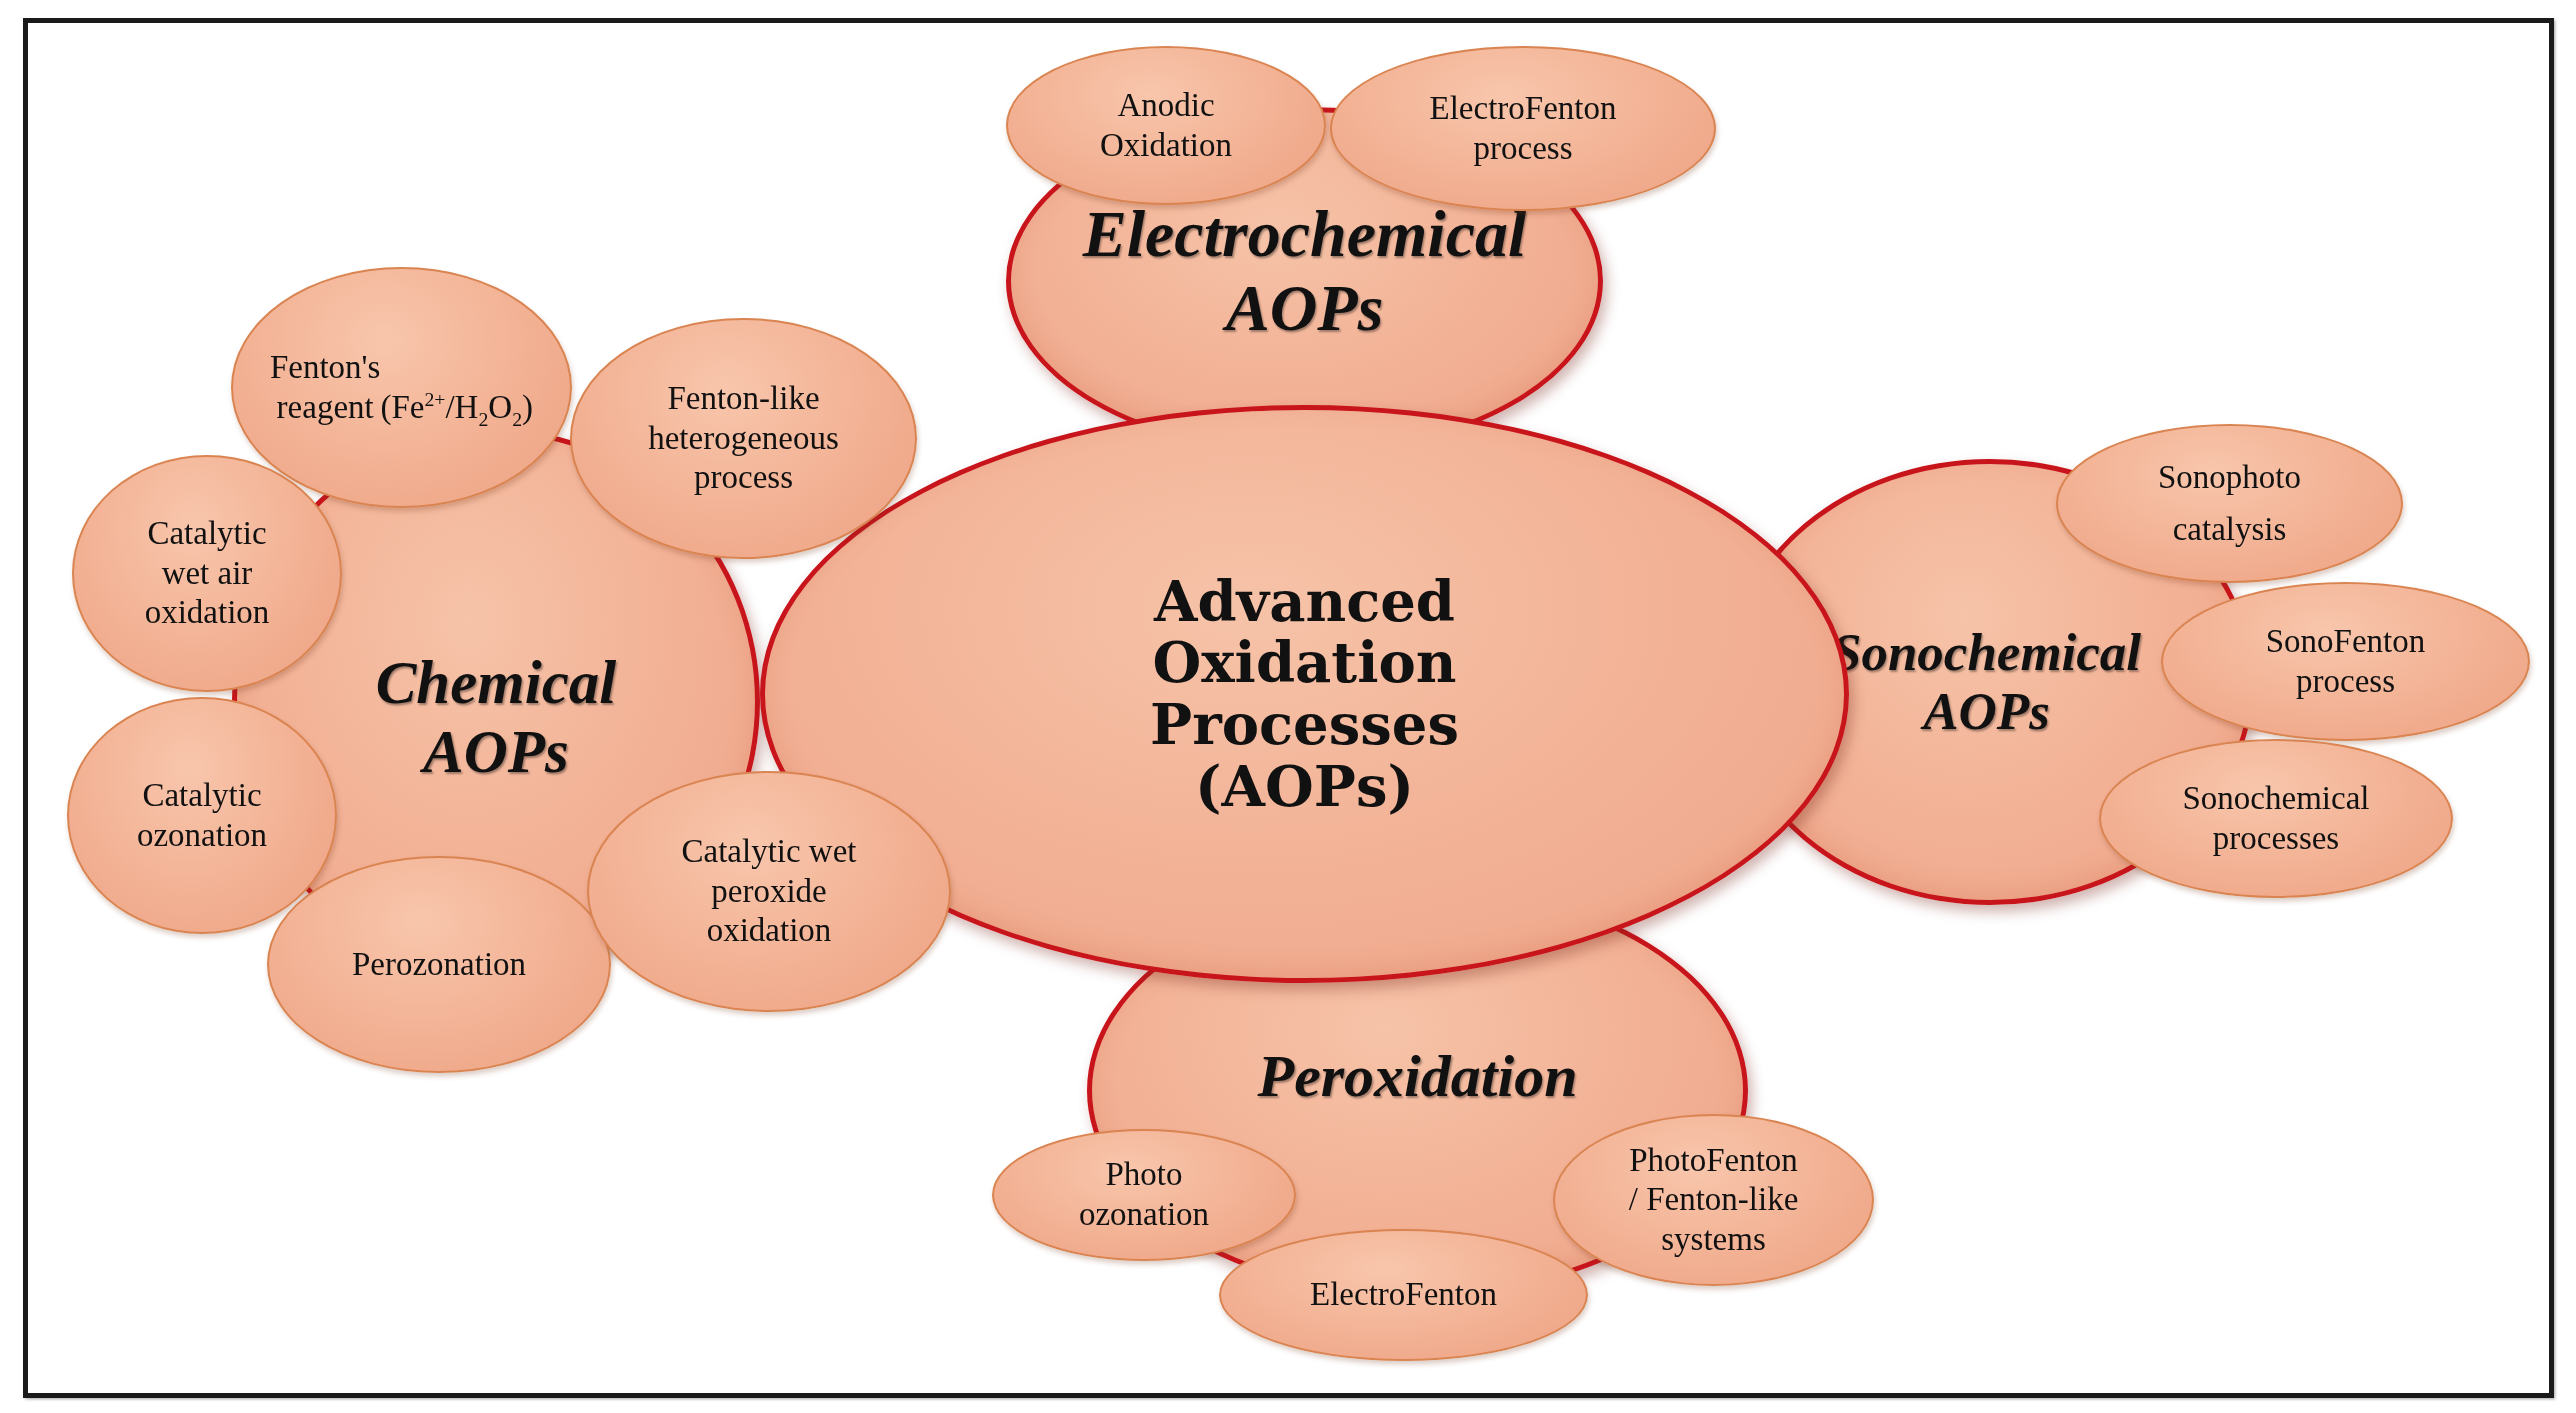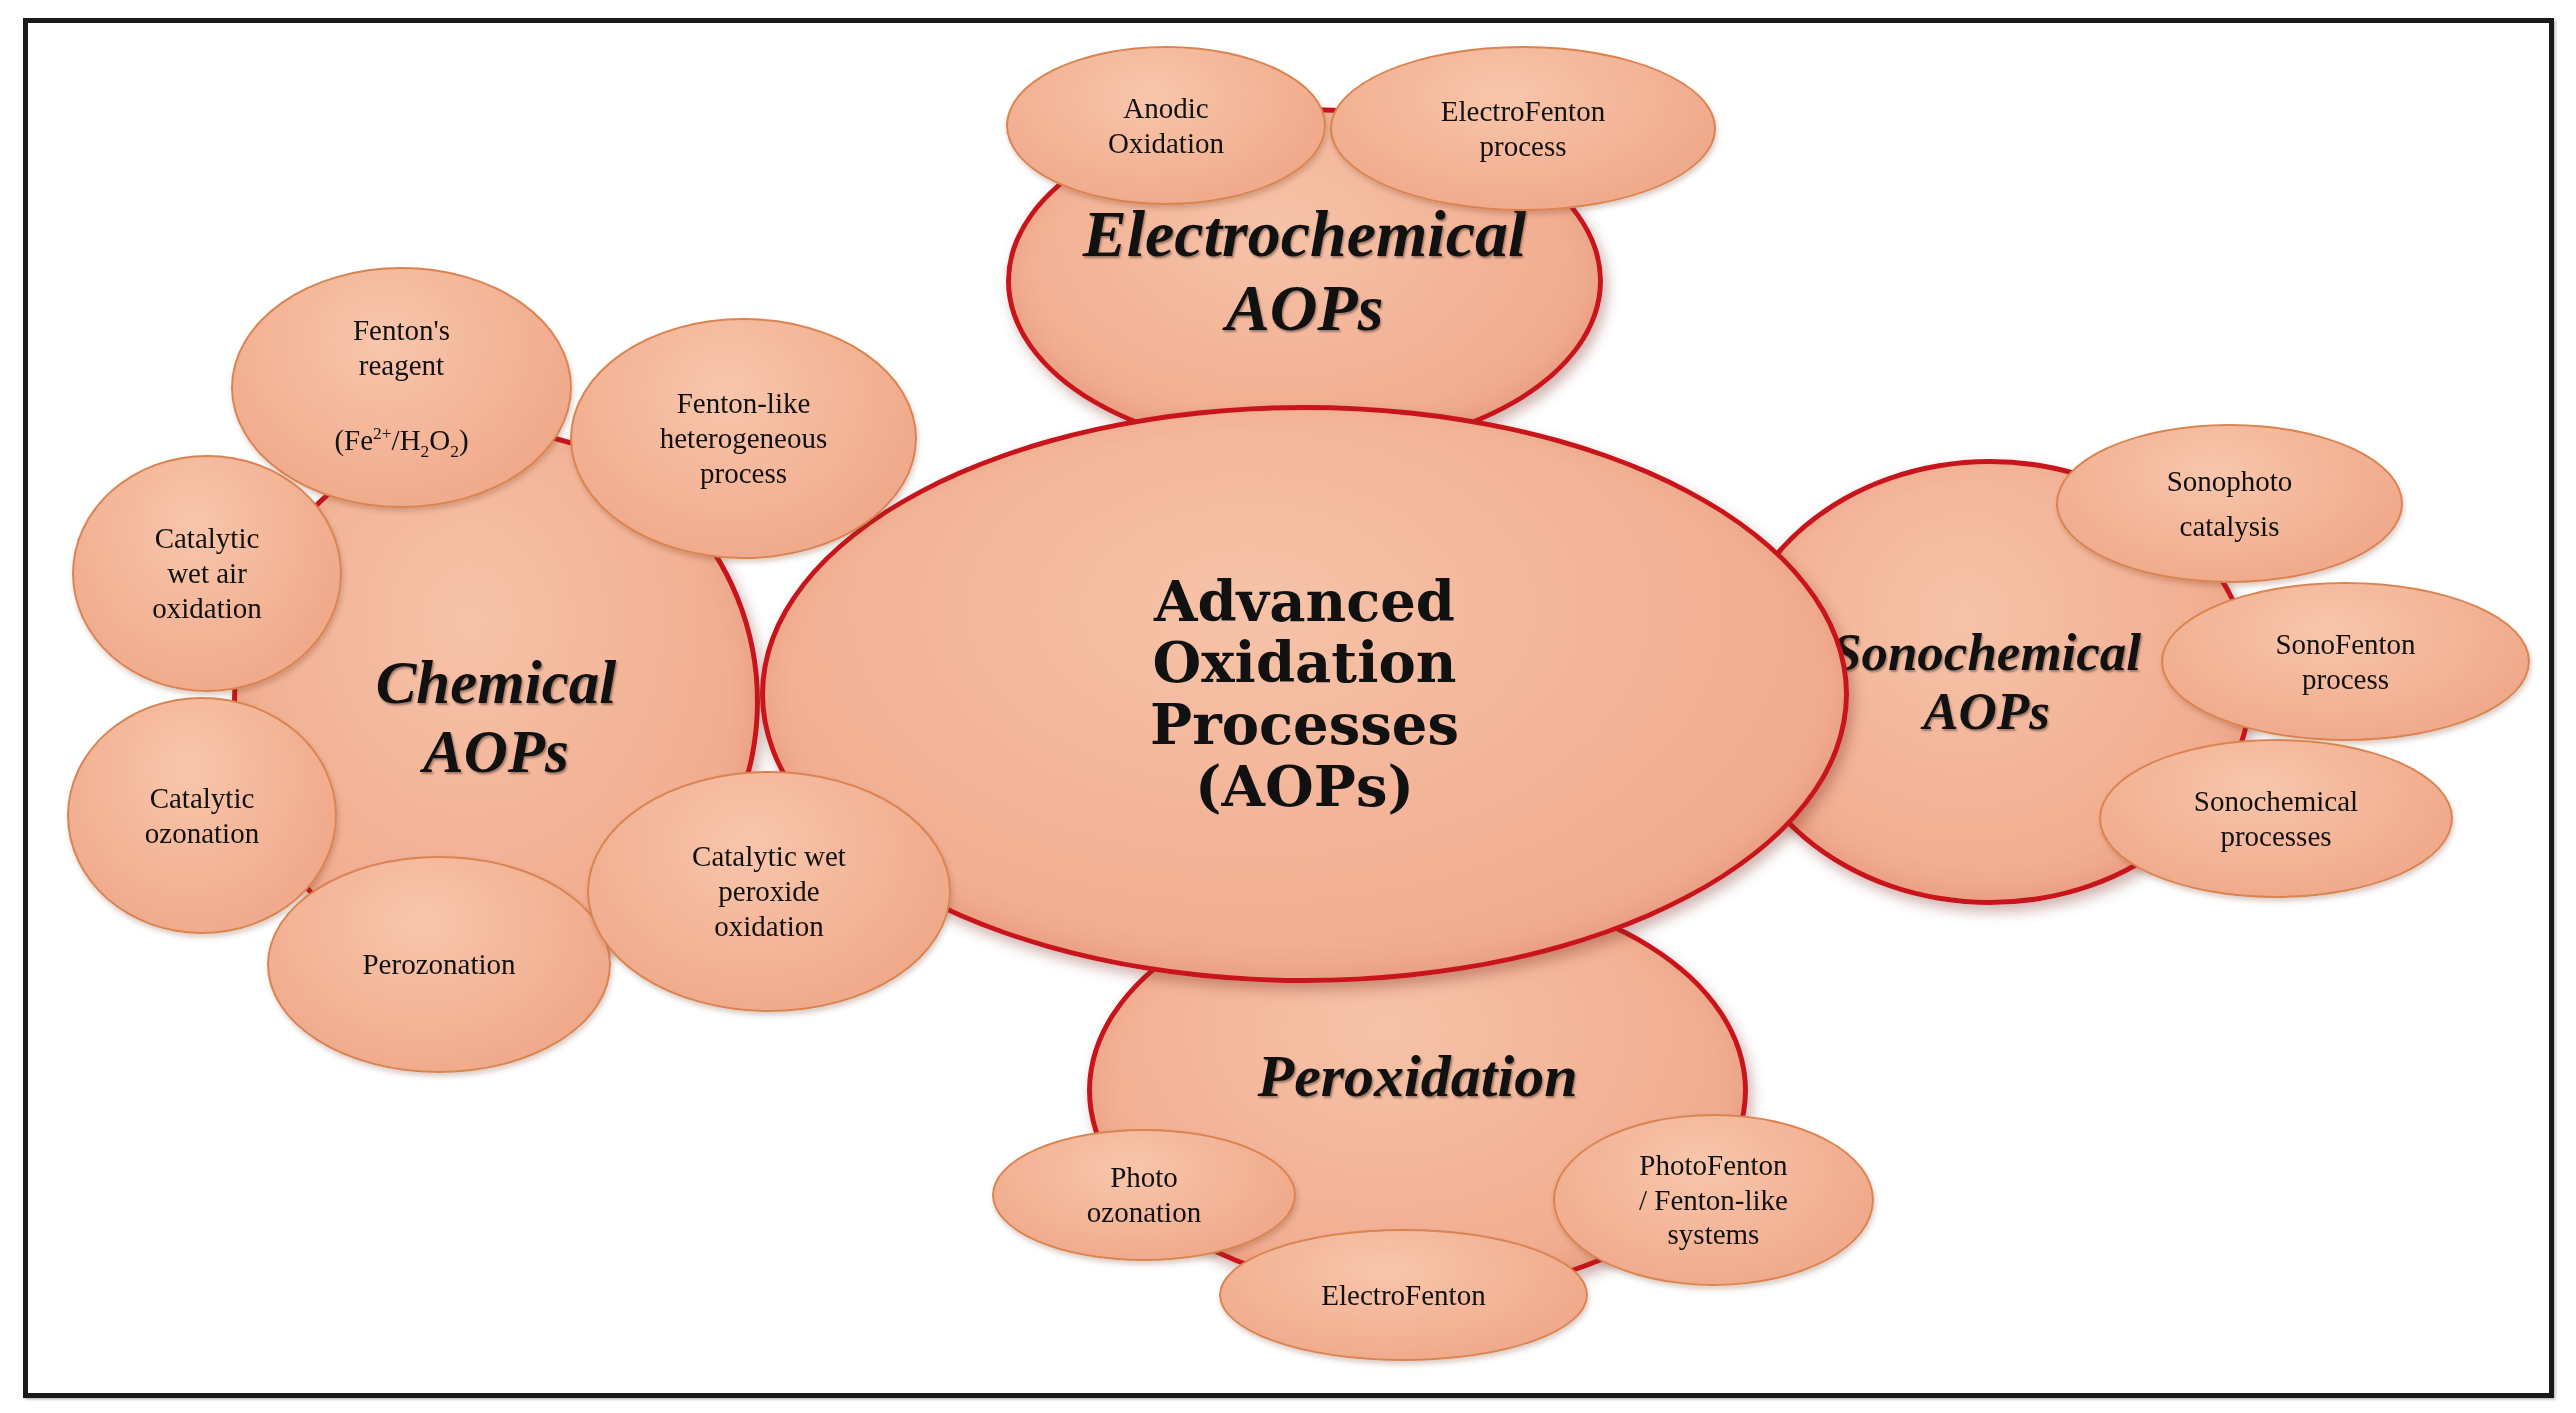--- a/index.html
+++ b/index.html
@@ -2,21 +2,21 @@
 <html style="font-size:11.4px"><head>
 <meta charset="utf-8">
 <style>
   html, body { margin:0; padding:0; background:#ffffff; }
   body { width:2576px; height:1413px; position:relative; overflow:hidden; font-family:"Liberation Serif", serif; }
   .frame { position:absolute; left:23.4px; top:18px; width:2521px; height:1370px; border:5px solid #1a1a1a; box-sizing:content-box; box-shadow: 2.1px 2.1px 2.8px rgba(0,0,0,0.35); }
   .node { position:absolute; border-radius:50%; box-sizing:border-box; display:flex; align-items:center; justify-content:center; text-align:center; color:#111; }
   .major { border:5px solid #c8141b; background: radial-gradient(ellipse at 45% 35%, #f6c3a8 0%, #f2b094 55%, #eea589 100%); box-shadow: 4.3px 7px 12.8px rgba(120,40,30,0.35), inset 0 -7px 21px rgba(210,110,80,0.25); }
   .minor { border:2.8px solid #d98451; background: radial-gradient(ellipse at 45% 30%, #f8c6ac 0%, #f2af91 60%, #eca083 100%); box-shadow: 1.4px 3.6px 5.7px rgba(120,60,30,0.25); }
   .lbl-major { font-family:"Liberation Serif", serif; font-style:italic; font-weight:bold; line-height:1.12; text-shadow: 1.4px 2.1px 2.1px rgba(0,0,0,0.35); }
-  .lbl-minor { font-family:"Liberation Serif", serif; font-size:29px; line-height:1.2; white-space:pre-line; }
+  .lbl-minor { font-family:"Liberation Serif", serif; font-size:33px; line-height:1.2; white-space:pre-line; }
   .center-lbl { font-family:"DejaVu Serif", serif; font-weight:bold; font-size:56px; line-height:1.1; white-space:pre-line;text-align:center; }
   sub, sup { font-size:0.6em; }
 </style>
 </head>
 <body>
 
 <div class="frame"></div>
 
 <div class="node major" style="left:1006px; top:107px; width:597px; height:348px; z-index:2;">
   <div class="lbl-major" style="font-size:66px; white-space:pre-line; margin-top:-21px;">Electrochemical
@@ -46,21 +46,21 @@
 
 <div class="node minor" style="left:1006px; top:46px; width:320px; height:159px; z-index:5;">
   <div class="lbl-minor">Anodic
 Oxidation</div>
 </div>
 <div class="node minor" style="left:1330px; top:46px; width:386px; height:165px; z-index:5;">
   <div class="lbl-minor">ElectroFenton
 process</div>
 </div>
 
-<div class="node minor" style="left:231px; top:267px; width:341px; height:241px; z-index:5; flex-direction:column;">
+<div class="node minor" style="left:231px; top:267px; width:341px; height:241px; z-index:5; flex-direction:row;">
   <div class="lbl-minor">Fenton's
 reagent</div>
   <div class="lbl-minor" style="margin-top:5.7px;">
     <span>(Fe</span><sup>2+</sup><span>/H</span><sub>2</sub><span>O</span><sub>2</sub><span>)</span>
   </div>
 </div>
 <div class="node minor" style="left:570px; top:318px; width:347px; height:241px; z-index:5;">
   <div class="lbl-minor">Fenton-like
 heterogeneous
 process</div>

